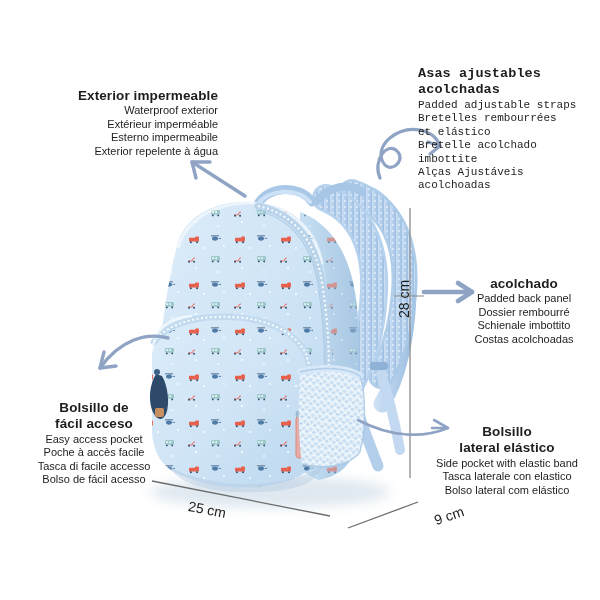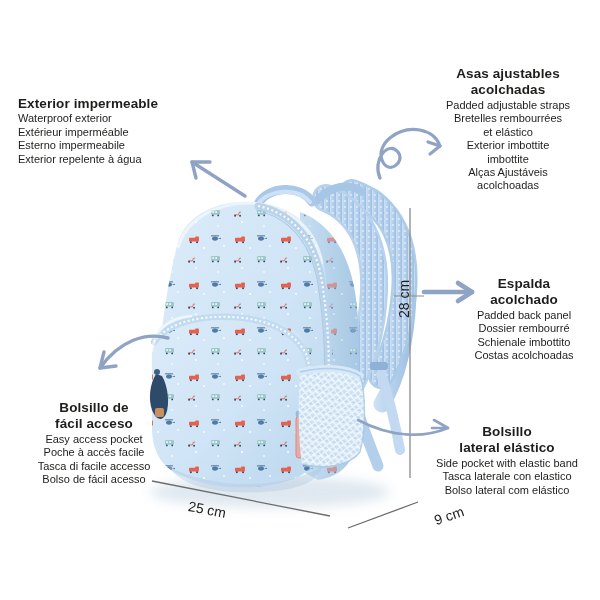--- a/index.html
+++ b/index.html
@@ -12,22 +12,22 @@
     -webkit-font-smoothing:antialiased;
   }
   .stage{position:absolute;inset:0;width:600px;height:600px;}
 
   
   .callout{position:absolute;color:#1d1d1b;line-height:1.22;}
   .callout .hd{font-weight:bold;font-size:13.5px;letter-spacing:.1px;}
   .callout .ln{font-size:11px;font-weight:400;}
   .c-center{text-align:center;}
 
-  #callout-waterproof{left:18px;top:96px;width:200px;text-align:left;}
-  #callout-straps{left:418px;top:66px;width:180px;text-align:center;}
+  #callout-waterproof{left:18px;top:88px;width:200px;text-align:right;}
+  #callout-straps{left:418px;top:66px;width:180px;text-align:left;font-family:Liberation Mono, monospace;}
   #callout-backpanel{left:450px;top:276px;width:148px;text-align:center;}
   #callout-sidepocket{left:414px;top:424px;width:186px;text-align:center;}
   #callout-frontpocket{left:14px;top:400px;width:160px;text-align:center;}
 
   
   .dim{position:absolute;font-size:14px;color:#1d1d1b;font-weight:400;}
   #dim-25{left:190px;top:498px;transform:rotate(11deg);transform-origin:left top;}
   #dim-9{left:432px;top:513px;transform:rotate(-19deg);transform-origin:left top;}
   #dim-28{left:396px;top:318px;transform:rotate(-90deg);transform-origin:left top;}
 
@@ -250,28 +250,27 @@
     <div class="ln">Esterno impermeabile</div>
     <div class="ln">Exterior repelente à água</div>
   </div>
 
   <div class="callout c-center" id="callout-straps">
     <div class="hd">Asas ajustables</div>
     <div class="hd">acolchadas</div>
     <div class="ln">Padded adjustable straps</div>
     <div class="ln">Bretelles rembourrées</div>
     <div class="ln">et elástico</div>
-    <div class="ln">Exterior imbottite</div>
+    <div class="ln">Bretelle acolchado</div>
     <div class="ln">imbottite</div>
     <div class="ln">Alças Ajustáveis</div>
     <div class="ln">acolchoadas</div>
   </div>
 
   <div class="callout c-center" id="callout-backpanel">
-    <div class="hd">Espalda</div>
     <div class="hd">acolchado</div>
     <div class="ln">Padded back panel</div>
     <div class="ln">Dossier rembourré</div>
     <div class="ln">Schienale imbottito</div>
     <div class="ln">Costas acolchoadas</div>
   </div>
 
   <div class="callout c-center" id="callout-sidepocket">
     <div class="hd">Bolsillo</div>
     <div class="hd">lateral elástico</div>

